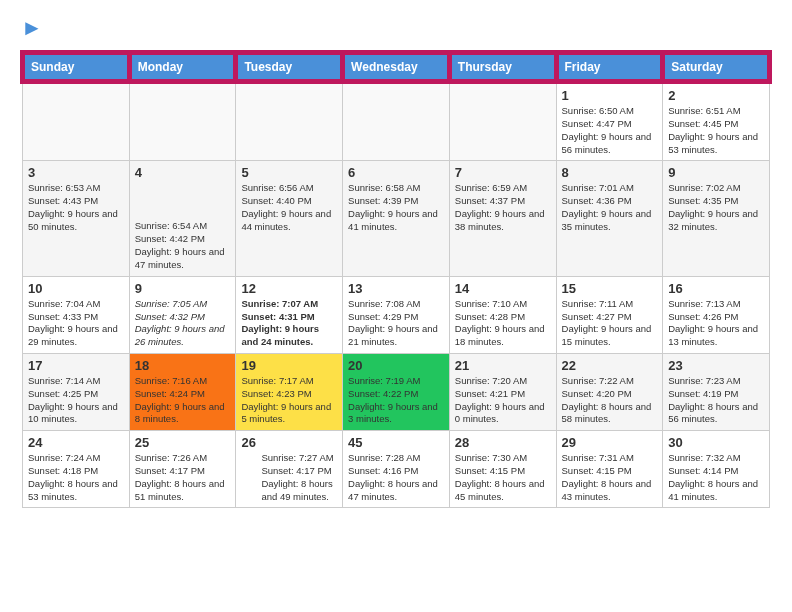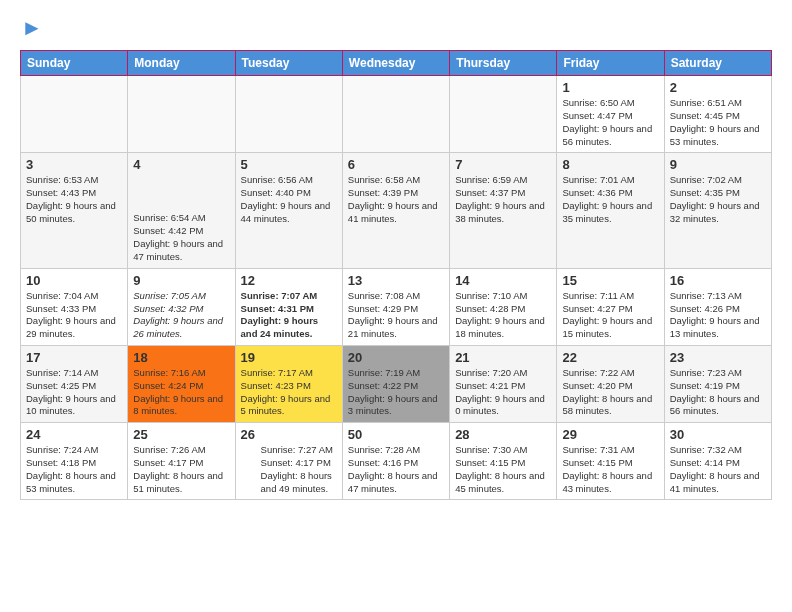--- a/index.html
+++ b/index.html
@@ -41,21 +41,21 @@
       width: 100%;
       border-collapse: collapse;
     }
     .calendar-table th {
       background-color: #4a90d9;
       color: #fff;
       font-size: 12px;
       font-weight: bold;
       padding: 5px 6px;
       text-align: left;
-      border: 1px solid #be185d;
+      border: 5px solid #be185d;
     }
     .calendar-table td {
       border: 1px solid #ccc;
       vertical-align: top;
       padding: 4px 5px;
       width: calc(100% / 7);
       min-height: 70px;
       font-size: 10px;
       color: #333;
       background: #fff;
@@ -232,21 +232,21 @@
             <div class="day-info" style="white-space: pre-line;">Sunrise: 7:16 AM
 Sunset: 4:24 PM
 Daylight: 9 hours and 8 minutes.</div>
           </td>
           <td style="background: #fde047;">
             <span class="day-number">19</span>
             <div class="day-info" style="white-space: pre-line;">Sunrise: 7:17 AM
 Sunset: 4:23 PM
 Daylight: 9 hours and 5 minutes.</div>
           </td>
-          <td style="background: #a3a3a3;">
+          <td style="background: #22c55e;">
             <span class="day-number">20</span>
             <div class="day-info" style="white-space: pre-line;">Sunrise: 7:19 AM
 Sunset: 4:22 PM
 Daylight: 9 hours and 3 minutes.</div>
           </td>
           <td style="background: rgb(245, 245, 245);">
             <span class="day-number">21</span>
             <div class="day-info" style="white-space: pre-line;">Sunrise: 7:20 AM
 Sunset: 4:21 PM
 Daylight: 9 hours and 0 minutes.</div>
@@ -277,21 +277,21 @@
 Sunset: 4:17 PM
 Daylight: 8 hours and 51 minutes.</div>
           </td>
           <td>
             <span class="day-number">26</span>
             <div class="day-info" style="white-space: pre-line; margin-left: 20px;">Sunrise: 7:27 AM
 Sunset: 4:17 PM
 Daylight: 8 hours and 49 minutes.</div>
           </td>
           <td>
-            <span class="day-number">50</span>
+            <span class="day-number">45</span>
             <div class="day-info" style="white-space: pre-line;">Sunrise: 7:28 AM
 Sunset: 4:16 PM
 Daylight: 8 hours and 47 minutes.</div>
           </td>
           <td>
             <span class="day-number">28</span>
             <div class="day-info" style="white-space: pre-line;">Sunrise: 7:30 AM
 Sunset: 4:15 PM
 Daylight: 8 hours and 45 minutes.</div>
           </td>

